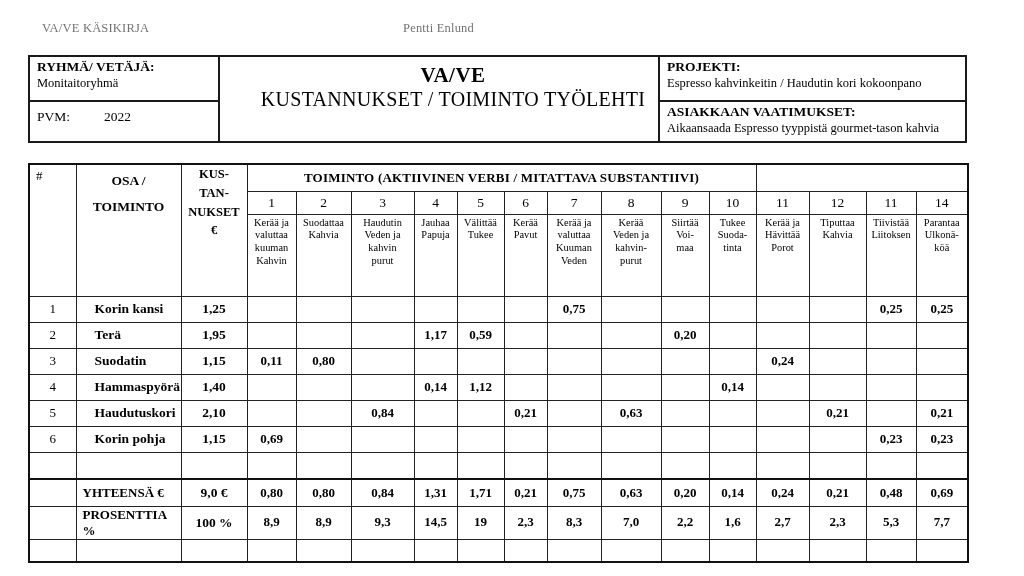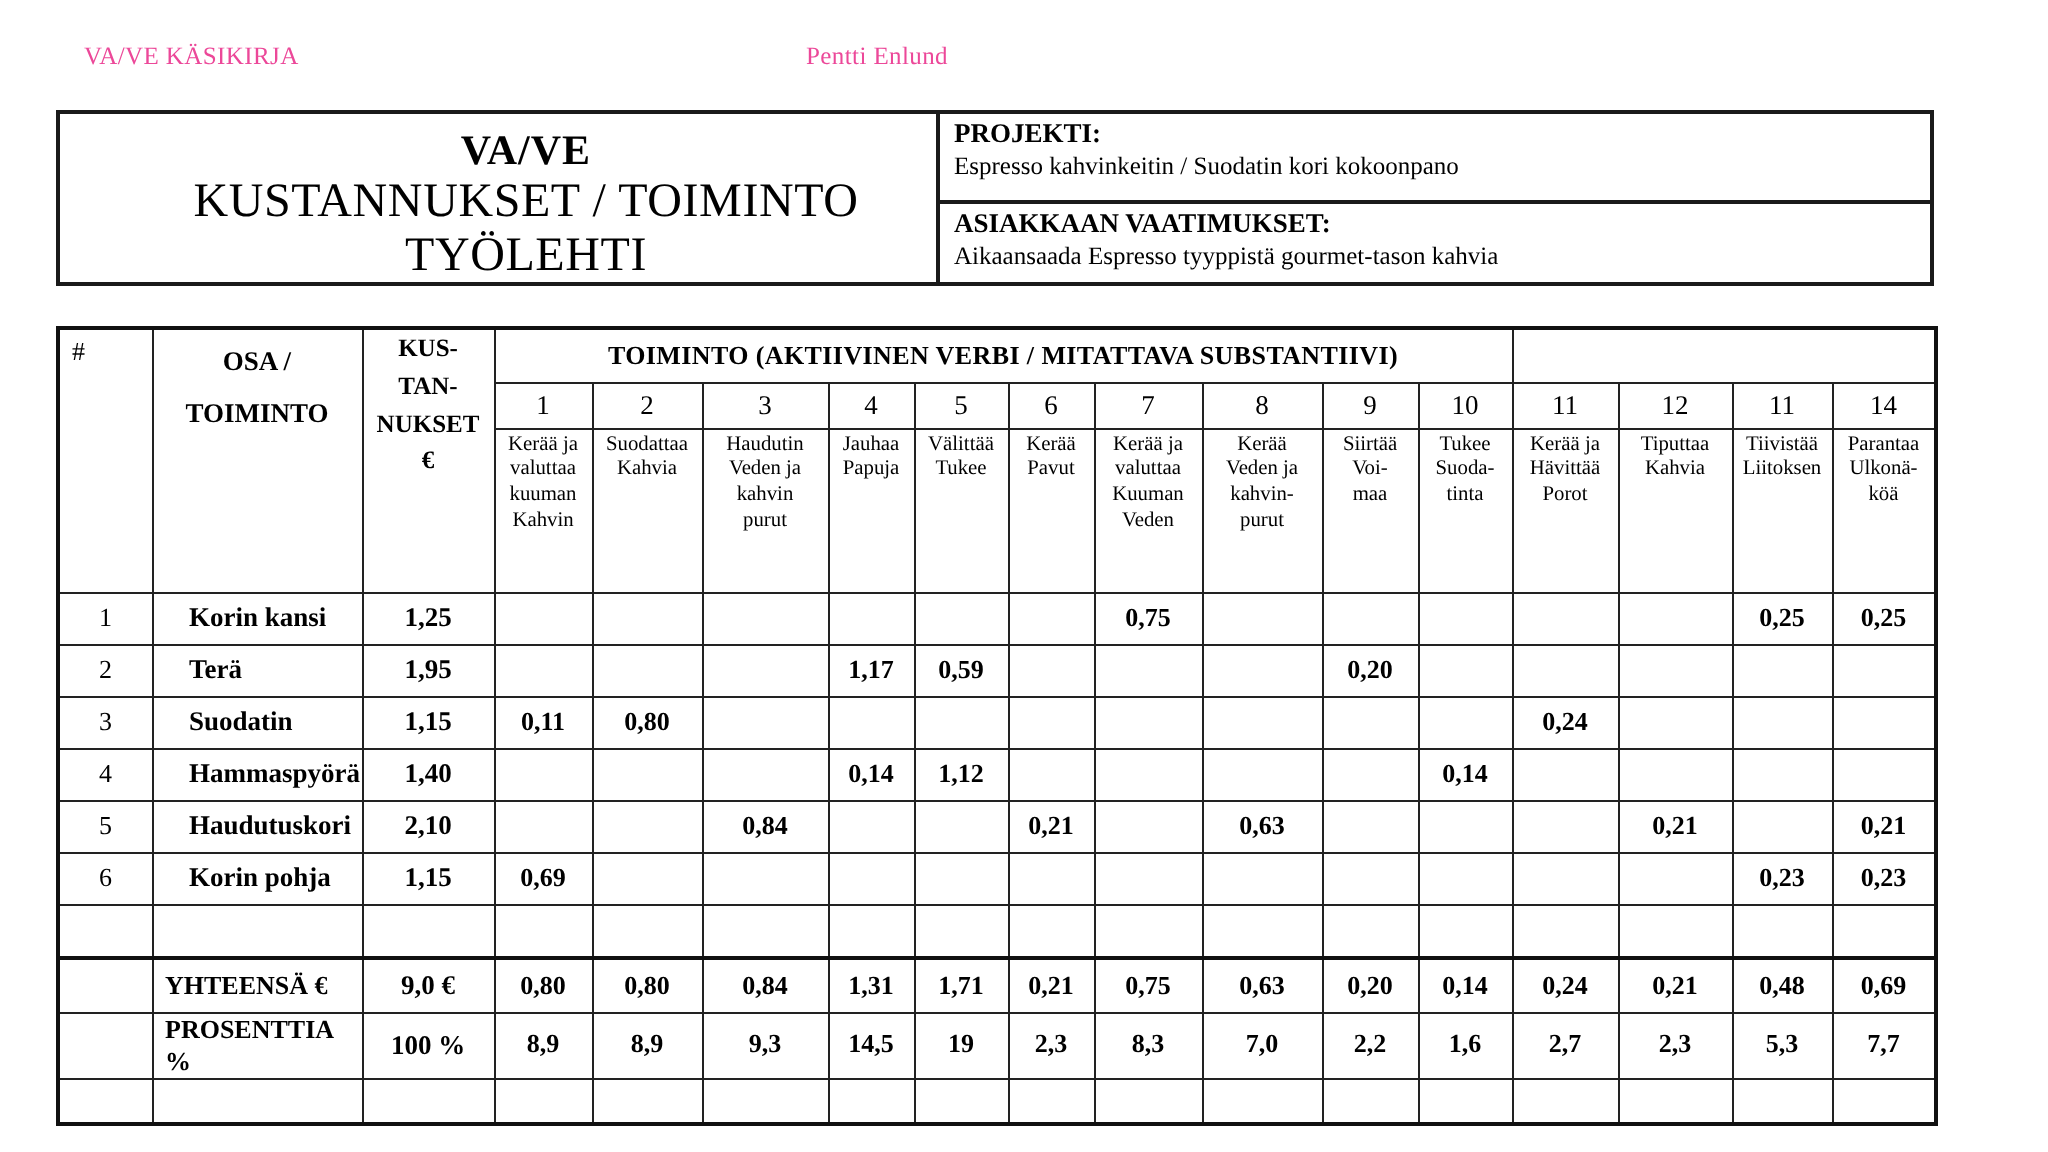--- a/index.html
+++ b/index.html
@@ -1,38 +1,38 @@
 <!DOCTYPE html>
 <html><head>
 <meta charset="utf-8">
 <style>
   html,body{margin:0;padding:0;background:#fff;}
   body{width:1024px;height:576px;font-family:"Liberation Serif",serif;color:#000;position:relative;overflow:hidden;}
 
   
-  .meta{position:absolute;top:21px;font-size:12.5px;color:#ec4899;letter-spacing:.2px;white-space:nowrap;}
+  .meta{position:absolute;top:21px;font-size:12.5px;color:#737373;letter-spacing:.2px;white-space:nowrap;}
   .meta-left{left:42px;}
   .meta-center{left:403px;}
   .meta-right{right:88px;margin-top:44px;}
 
   
   .hdr{position:absolute;top:55px;left:28px;width:939px;height:88px;border:2px solid #1a1a1a;display:flex;box-sizing:border-box;background:#fff;}
   .hcell{box-sizing:border-box;height:100%;}
   .hcell.left{width:190px;border-right:2px solid #1a1a1a;}
   .hcell.center{width:412px;border-right:2px solid #1a1a1a;text-align:center;margin-left:28px;}
   .hcell.right{flex:1;}
   .sub{box-sizing:border-box;padding:2px 7px;}
   .sub.top{height:45px;border-bottom:2px solid #1a1a1a;}
   .sub.bottom{height:39px;}
   .lbl{font-weight:bold;font-size:13.5px;line-height:1.25;}
   .val{font-size:12.5px;line-height:1.25;}
   .pvm-row{padding-top:5px;}
   .pvm-row .val{margin-left:30px;}
   .title1{font-weight:bold;font-size:21px;margin-top:6px;letter-spacing:.5px;}
-  .title2{font-size:24px;letter-spacing:.3px;}
+  .title2{font-size:20px;letter-spacing:.3px;}
 
   
   table.main{position:absolute;top:163px;left:28px;width:939px;border-collapse:collapse;table-layout:fixed;border:2px solid #111;background:#fff;}
   .main th,.main td{border:1px solid #222;padding:0;text-align:center;vertical-align:middle;overflow:hidden;font-weight:normal;}
   tr.h1{height:27px;} tr.h2{height:23px;} tr.h3{height:82px;}
   tr.data{height:26px;} tr.spacer-row{height:27px;}
   tr.row-total{height:27px;} tr.row-percent{height:24px;} tr.spacer-bottom{height:23px;}
   th.hash{vertical-align:top;text-align:left;padding:3px 0 0 6px;font-size:13px;}
   th.part{vertical-align:top;padding-top:3px;font-weight:bold;font-size:13.5px;line-height:1.9;white-space:pre-line;}
   th.cost{vertical-align:top;padding-top:0;font-weight:bold;font-size:12.5px;line-height:1.5;white-space:pre-line;}
@@ -47,28 +47,38 @@
   td.sumlbl{text-align:left;padding-left:6px;font-weight:bold;font-size:13px;}
 </style>
 </head>
 <body>
 
 <div class="meta meta-left">VA/VE KÄSIKIRJA</div>
 <div class="meta meta-center">Pentti Enlund</div>
 <div class="meta meta-right">Arviointi- ja Kehitysvaihe</div>
 
 <div class="hdr">
+  <div class="hcell left">
+    <div class="sub top">
+      <div class="lbl">RYHMÄ/ VETÄJÄ:</div>
+      <div class="val">Monitaitoryhmä</div>
+    </div>
+    <div class="sub bottom pvm-row">
+      <span class="lbl" style="font-weight:normal;font-size:13.5px;">PVM:</span>
+      <span class="val" style="font-size:13.5px;">2022</span>
+    </div>
+  </div>
   <div class="hcell center">
     <div class="title1">VA/VE</div>
     <div class="title2">KUSTANNUKSET / TOIMINTO TYÖLEHTI</div>
   </div>
   <div class="hcell right">
     <div class="sub top">
       <div class="lbl">PROJEKTI:</div>
-      <div class="val">Espresso kahvinkeitin / Suodatin kori kokoonpano</div>
+      <div class="val">Espresso kahvinkeitin / Haudutin kori kokoonpano</div>
     </div>
     <div class="sub bottom">
       <div class="lbl">ASIAKKAAN VAATIMUKSET:</div>
       <div class="val">Aikaansaada Espresso tyyppistä gourmet-tason kahvia</div>
     </div>
   </div>
 </div>
 
 <table class="main">
   <colgroup>

